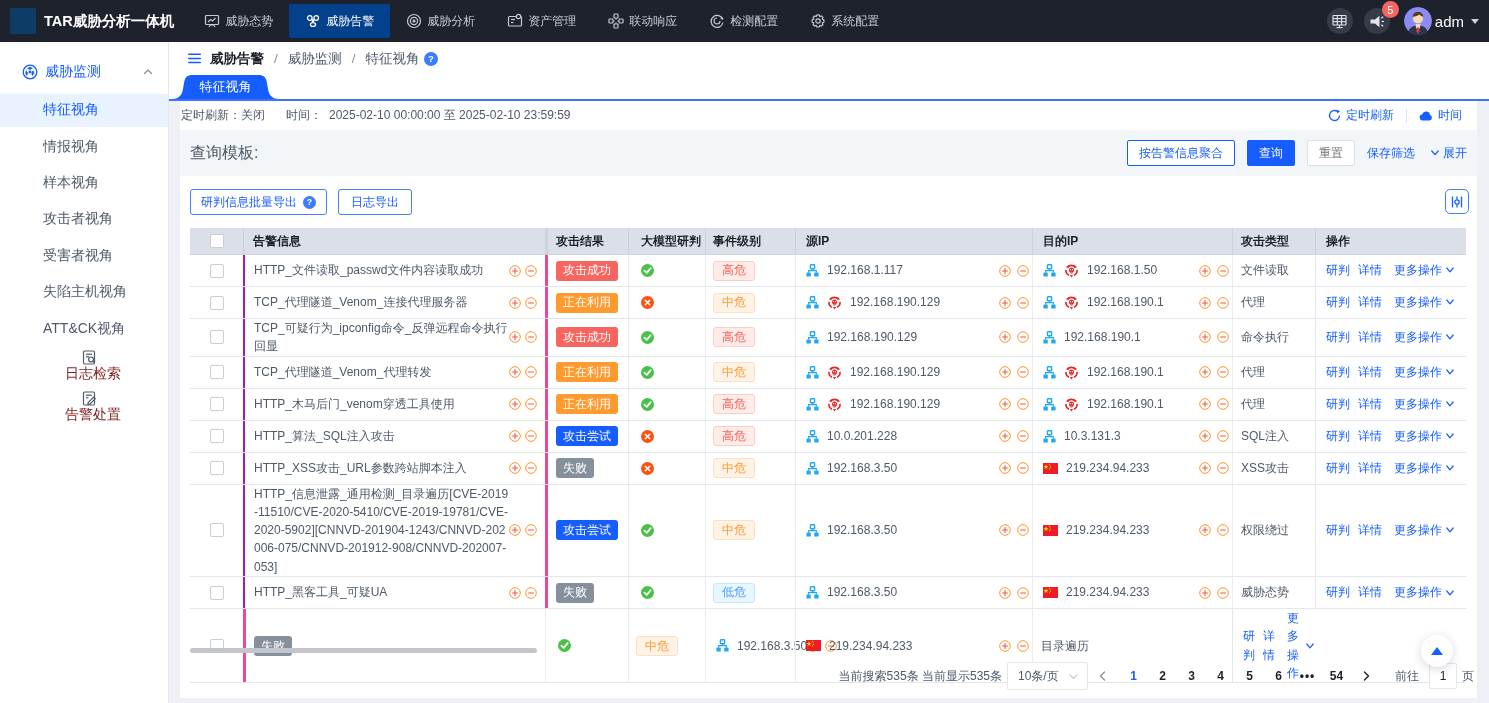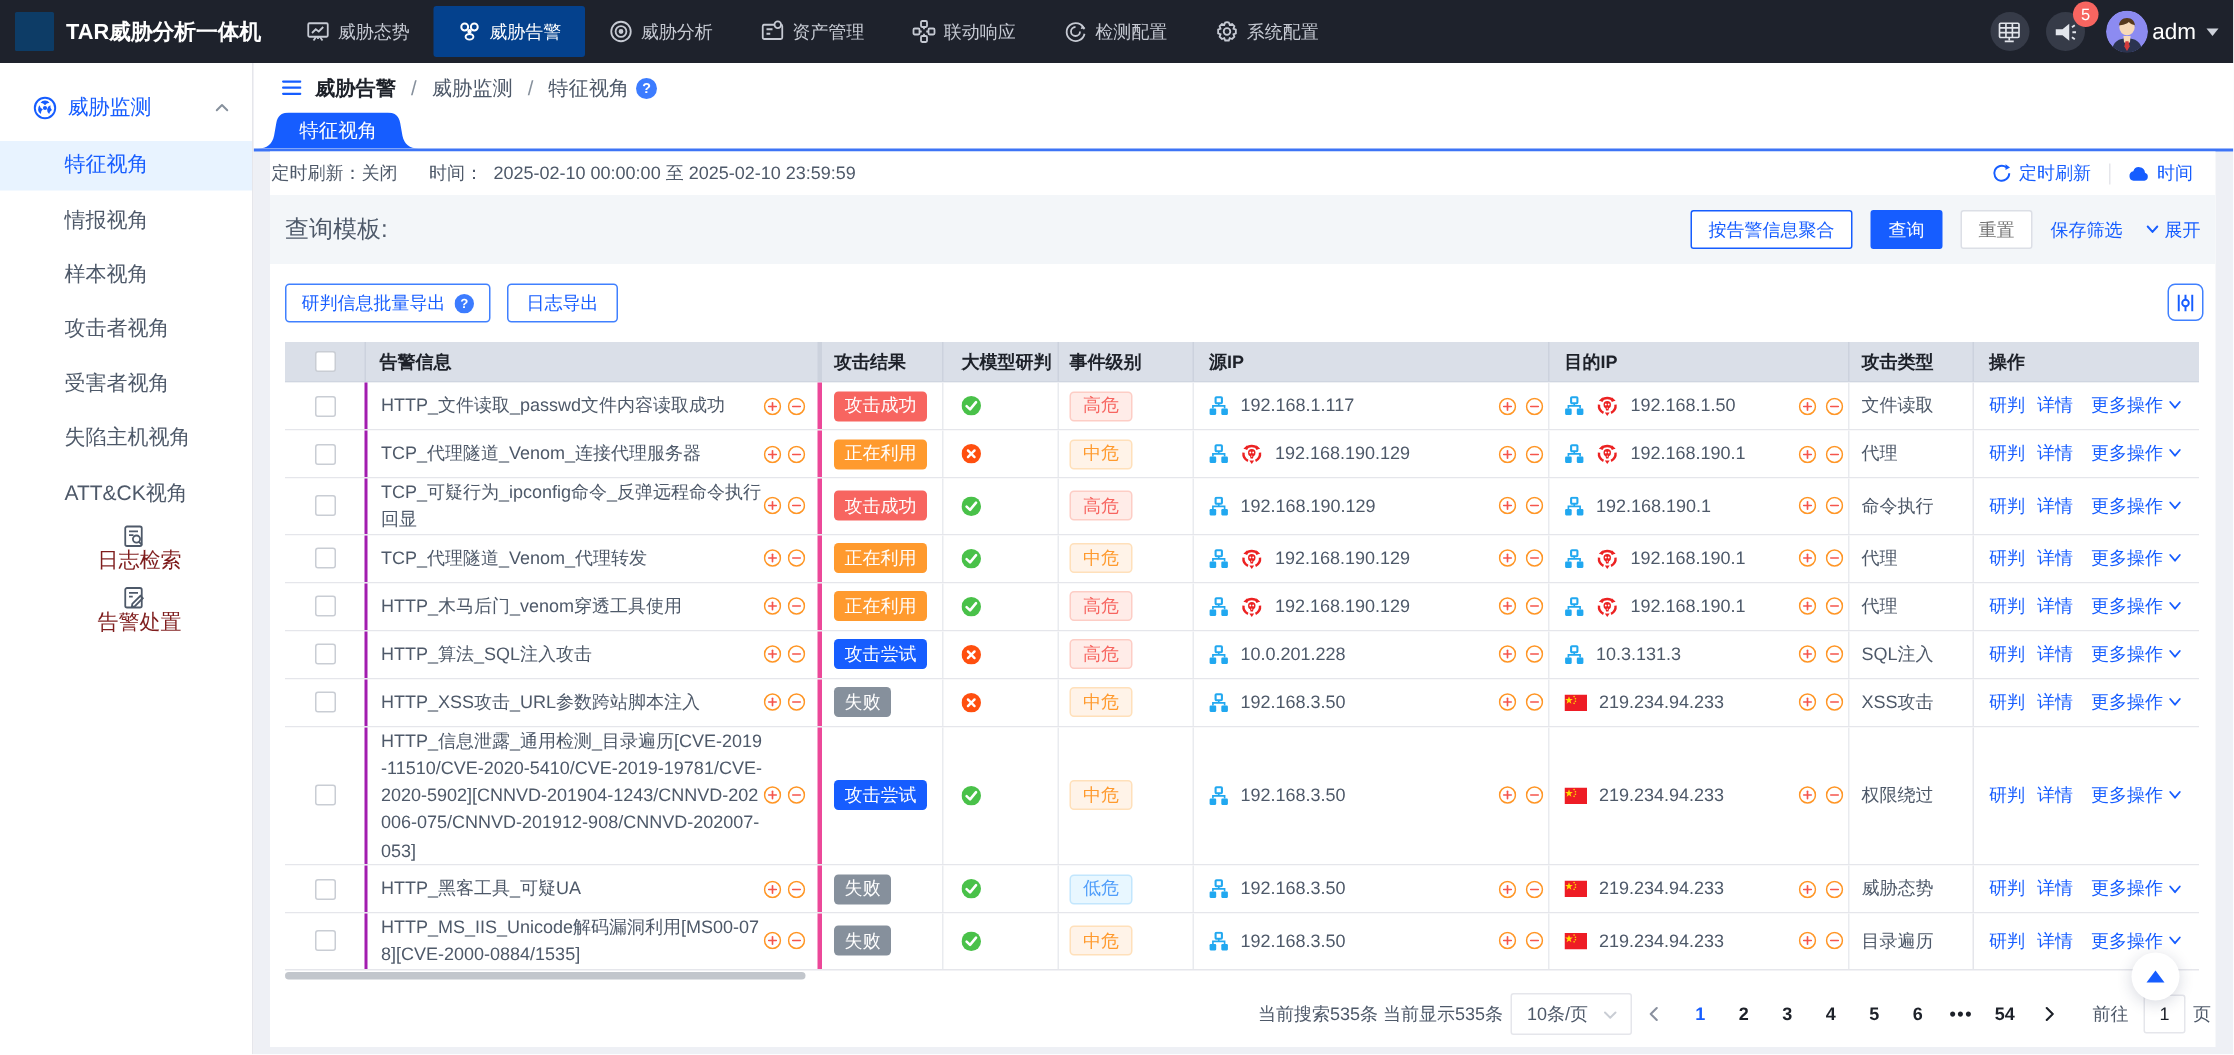--- a/index.html
+++ b/index.html
@@ -1725,40 +1725,20 @@
                         <polyline points="1.8,3 5,6.8 8.2,3" fill="none" stroke="#165dff" stroke-width="1.2" stroke-linecap="round" stroke-linejoin="round"></polyline>
                       </svg>
                     </span></span>
                 </span>
               </div>
             </div>
             <div class="trow">
               <div class="tcell c-cb">
                 <span class="cb"></span>
               </div>
-              <div class="tcell c-alert">
-                <span class="alert-text">HTTP_MS_IIS_Unicode解码漏洞利用[MS00-078][CVE-2000-0884/1535]</span>
-                <span class="pm-group">
-                  <span class="icn">
-                    <svg width="12" height="12" viewBox="0 0 12 12">
-                      <circle cx="6" cy="6" r="5.3" fill="none" stroke="#ff9626" stroke-width="1"></circle>
-                      <g stroke="#f5554d" stroke-width="1.1" stroke-linecap="round">
-                        <line x1="3.5" y1="6" x2="8.5" y2="6"></line>
-                        <line x1="6" y1="3.5" x2="6" y2="8.5"></line>
-                      </g>
-                    </svg>
-                  </span>
-                  <span class="icn">
-                    <svg width="12" height="12" viewBox="0 0 12 12">
-                      <circle cx="6" cy="6" r="5.3" fill="none" stroke="#ff9626" stroke-width="1"></circle>
-                      <line x1="3.5" y1="6" x2="8.5" y2="6" stroke="#f5554d" stroke-width="1.1" stroke-linecap="round"></line>
-                    </svg>
-                  </span>
-                </span>
-              </div>
               <div class="tcell c-result">
                 <span class="badge gray">失败</span>
               </div>
               <div class="tcell c-model">
                 <span class="icn">
                   <svg width="13" height="13" viewBox="0 0 13 13">
                     <circle cx="6.5" cy="6.5" r="6.5" fill="#49c149"></circle>
                     <polyline points="3.4,6.7 5.7,8.9 9.7,4.1" fill="none" stroke="#fff" stroke-width="1.7" stroke-linecap="round" stroke-linejoin="round"></polyline>
                   </svg>
                 </span>

